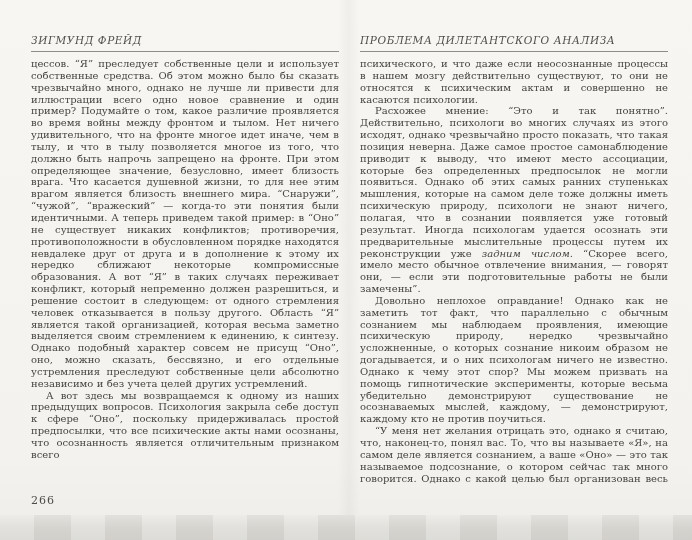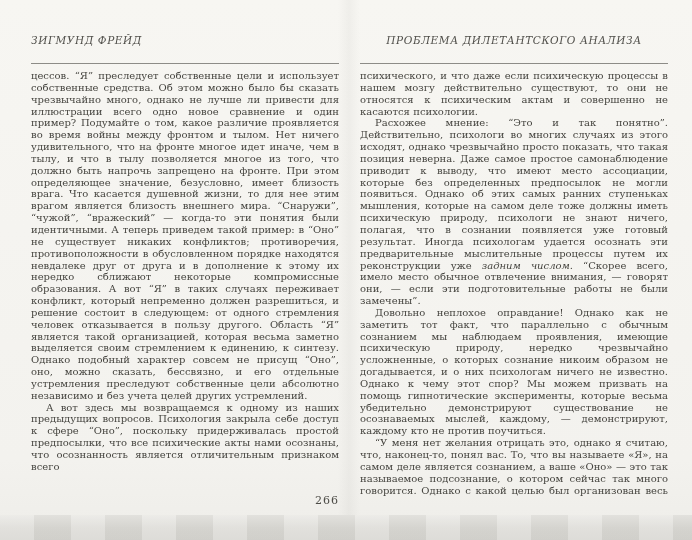--- a/index.html
+++ b/index.html
@@ -47,27 +47,27 @@
     color: #45443f;
   }
   .page-left  { left: 31px; }
   .page-right { left: 360px; }
   .running-head {
     font-style: italic;
     font-size: 10.5px;
     letter-spacing: 0.6px;
     color: #504f4a;
     border-bottom: 1px solid #8d8c87;
-    padding-bottom: 16px;
+    padding-bottom: 4px;
     height: 13px;
     white-space: nowrap;
     overflow: hidden;
   }
   .running-head.align-left  { text-align: left; }
-  .running-head.align-right { text-align: center; }
+  .running-head.align-right { text-align: left; }
   .page-body {
     margin-top: 6px;
     height: 428px;
     overflow: hidden;
     font-size: 10px;
     line-height: 11.85px;
     text-align: justify;
     hyphens: auto;
     -webkit-hyphens: auto;
     word-spacing: 0.2px;
@@ -79,21 +79,21 @@
   .page-body p.indent {
     text-indent: 15px;
   }
   .page-body i {
   }
   .folio {
     position: absolute;
     left: 0;
     bottom: 9px;
     width: 100%;
-    text-align: right;
+    text-align: left;
     font-size: 11px;
     letter-spacing: 1px;
     color: #4c4b46;
   }
 </style>
 </head>
 <body>
 
 <div class="scan">
   <div class="gutter"></div>
@@ -103,21 +103,21 @@
     <div class="page-body">
       <p>цессов. “Я” преследует собственные цели и использует собственные средства. Об этом можно было бы сказать чрезвычайно много, однако не лучше ли привести для иллюстрации всего одно новое сравнение и один пример? Подумайте о том, какое различие проявляется во время войны между фронтом и тылом. Нет ничего удивительного, что на фронте многое идет иначе, чем в тылу, и что в тылу позволяется многое из того, что должно быть напрочь запрещено на фронте. При этом определяющее значение, безусловно, имеет близость врага. Что касается душевной жизни, то для нее этим врагом является близость внешнего мира. “Снаружи”, “чужой”, “вражеский” — когда-то эти понятия были идентичными. А теперь приведем такой пример: в “Оно” не существует никаких конфликтов; противоречия, противоположности в обусловленном порядке находятся невдалеке друг от друга и в дополнение к этому их нередко сближают некоторые компромиссные образования. А вот “Я” в таких случаях переживает конфликт, который непременно должен разрешиться, и решение состоит в следующем: от одного стремления человек отказывается в пользу другого. Область “Я” является такой организацией, которая весьма заметно выделяется своим стремлением к единению, к синтезу. Однако подобный характер совсем не присущ “Оно”, оно, можно сказать, бессвязно, и его отдельные устремления преследуют собственные цели абсолютно независимо и без учета целей других устремлений.</p>
       <p class="indent">А вот здесь мы возвращаемся к одному из наших предыдущих вопросов. Психология закрыла себе доступ к сфере “Оно”, поскольку придерживалась простой предпосылки, что все психические акты нами осознаны, что осознанность является отличительным признаком всего</p>
     </div>
     <div class="folio">266</div>
   </div>
 
   <div class="page page-right">
     <div class="running-head align-right">ПРОБЛЕМА ДИЛЕТАНТСКОГО АНАЛИЗА</div>
     <div class="page-body">
-      <p>психического, и что даже если психическую процессы в нашем мозгу действительно существуют, то они не относятся к психическим актам и совершенно не касаются психологии.</p>
+      <p>психического, и что даже если неосознанные процессы в нашем мозгу действительно существуют, то они не относятся к психическим актам и совершенно не касаются психологии.</p>
       <p class="indent"><span>Расхожее мнение: “Это и так понятно”. Действительно, психологи во многих случаях из этого исходят, однако чрезвычайно просто показать, что такая позиция неверна. Даже самое простое самонаблюдение приводит к выводу, что имеют место ассоциации, которые без определенных предпосылок не могли появиться. Однако об этих самых ранних ступеньках мышления, которые на самом деле тоже должны иметь психическую природу, психологи не знают ничего, полагая, что в сознании появляется уже готовый результат. Иногда психологам удается осознать эти предварительные мыслительные процессы путем их реконструкции уже </span><i>задним числом</i><span>. “Скорее всего, имело место обычное отвлечение внимания, — говорят они, — если эти подготовительные работы не были замечены”.</span></p>
       <p class="indent">Довольно неплохое оправдание! Однако как не заметить тот факт, что параллельно с обычным сознанием мы наблюдаем проявления, имеющие психическую природу, нередко чрезвычайно усложненные, о которых сознание никоим образом не догадывается, и о них психологам ничего не известно. Однако к чему этот спор? Мы можем призвать на помощь гипнотические эксперименты, которые весьма убедительно демонстрируют существование не осознаваемых мыслей, каждому, — демонстрируют, каждому кто не против поучиться.</p>
       <p class="indent">“У меня нет желания отрицать это, однако я считаю, что, наконец-то, понял вас. То, что вы называете «Я», на самом деле является сознанием, а ваше «Оно» — это так называемое подсознание, о котором сейчас так много говорится. Однако с какой целью был организован весь этот маскарад с новыми названиями старых явлений?”</p>
     </div>
   </div>
 
   <div class="scan-edge"></div>
 </div>
 
 </body></html>

